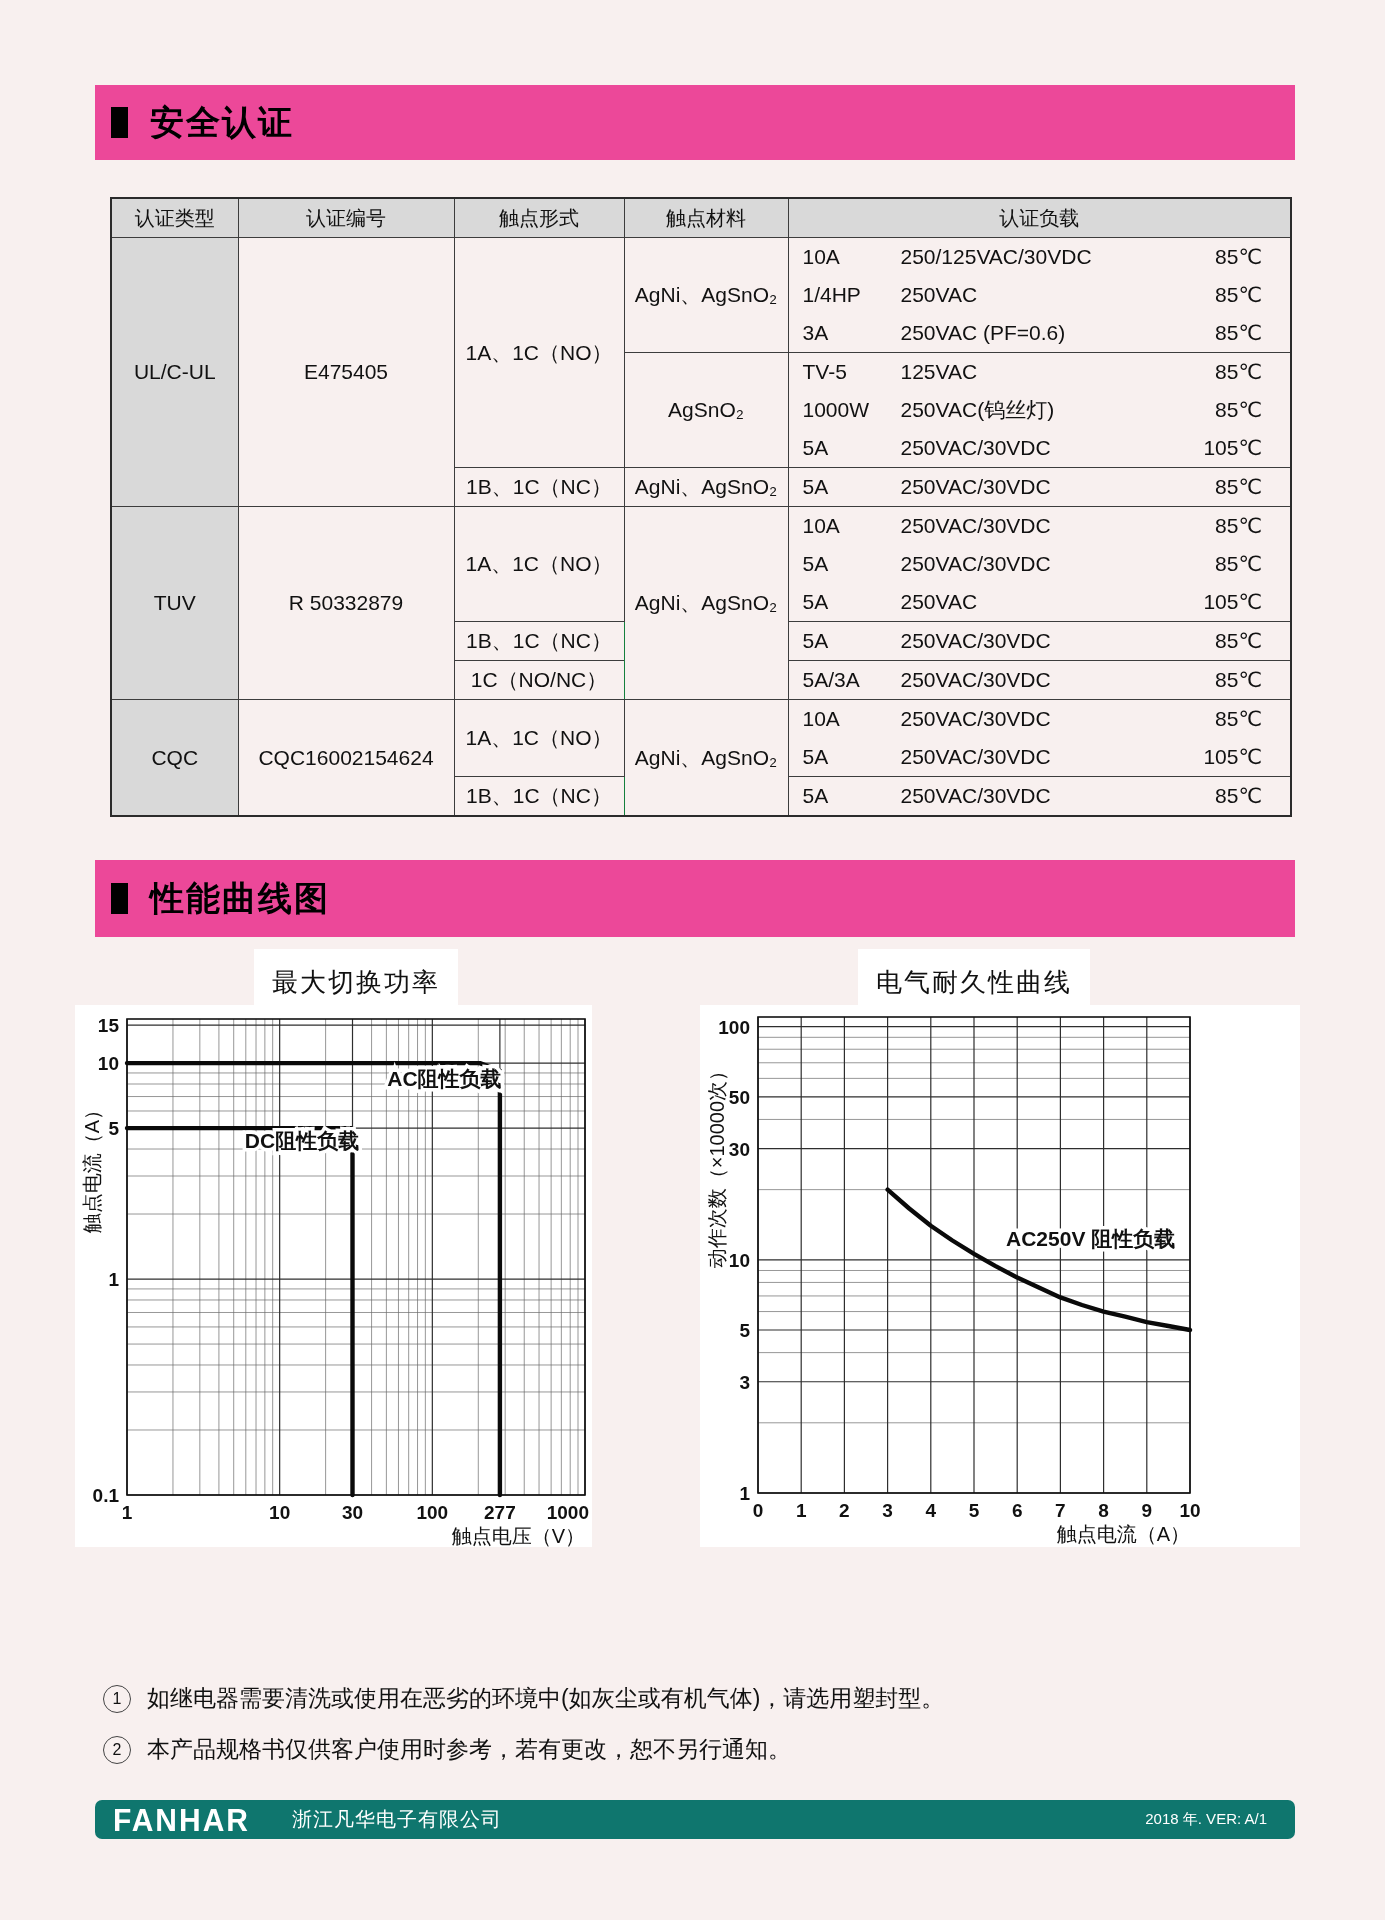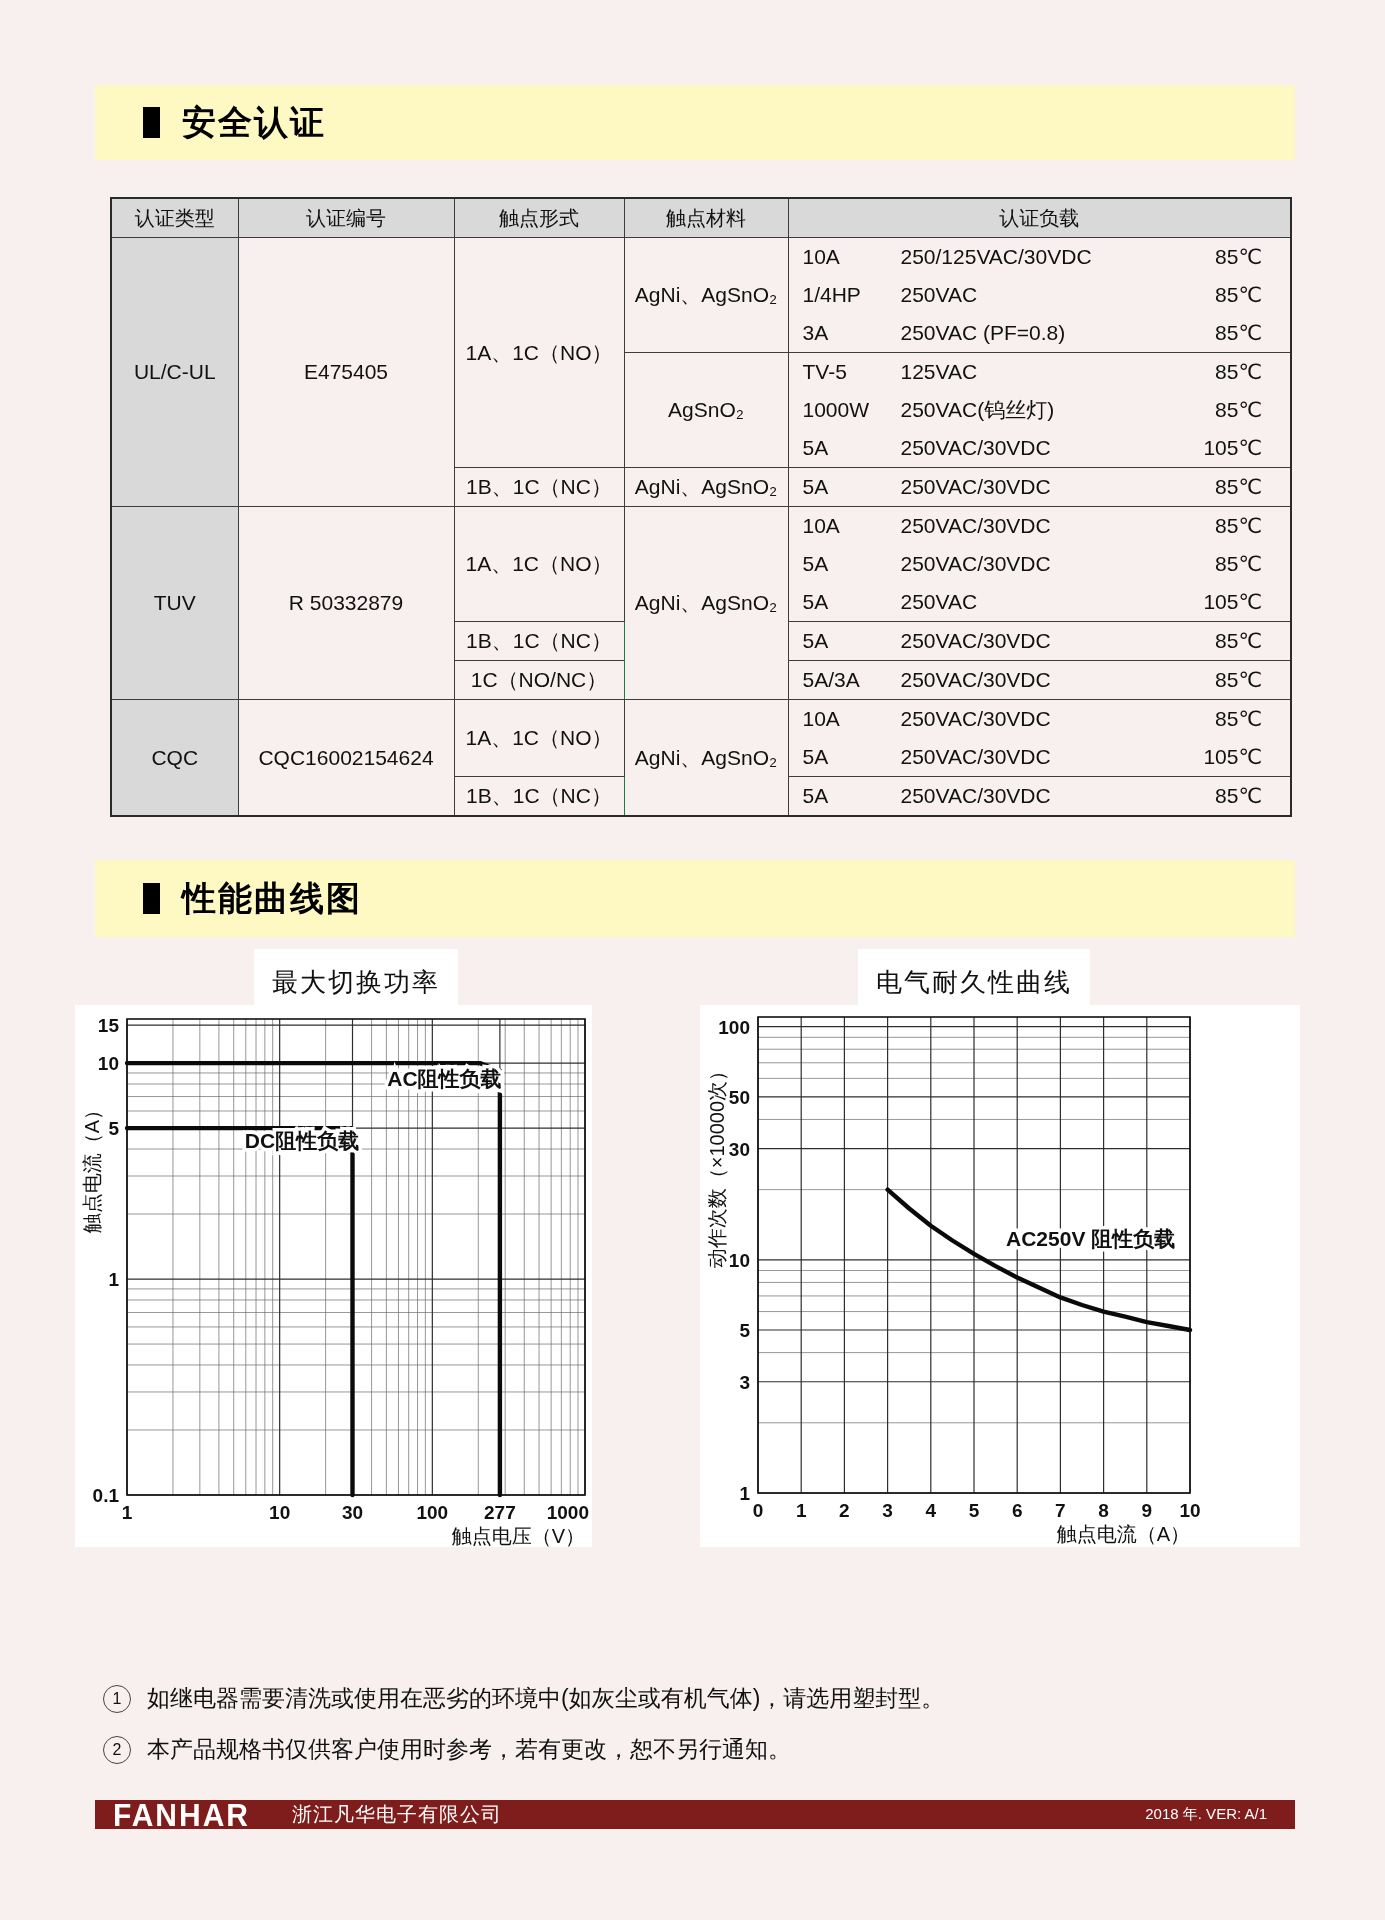--- a/index.html
+++ b/index.html
@@ -1,21 +1,21 @@
 <!DOCTYPE html>
 <html><head>
 <meta charset="utf-8">
 <style>
   html,body{margin:0;padding:0;background:#e9e2e1;}
   body{font-family:"Liberation Sans","DejaVu Sans",sans-serif;}
   .page{position:relative;width:1385px;height:1920px;margin:0 auto;background:#f8f0ef;overflow:hidden;}
 
   
-  .banner{position:absolute;left:95px;width:1200px;background:#fef9c3;display:flex;align-items:center;
-          padding-left:48px;box-sizing:border-box;color:#000;font-size:34px;font-weight:bold;letter-spacing:2px;}
+  .banner{position:absolute;left:95px;width:1200px;background:#ec4899;display:flex;align-items:center;
+          padding-left:16px;box-sizing:border-box;color:#000;font-size:34px;font-weight:bold;letter-spacing:2px;}
   .banner .sq{display:inline-block;width:17px;height:31px;background:#000;margin-right:22px;flex:0 0 auto;}
 
   
   table.cert{position:absolute;left:110px;top:197px;width:1180px;border-collapse:collapse;
              border:2px solid #2b2b2b;table-layout:fixed;font-size:21px;color:#111;}
   table.cert th{background:#d9d9d9;border:1px solid #3d3d3d;font-weight:normal;height:36px;font-size:20px;margin-top:16px;}
   table.cert td{border-left:1px solid #15803d;border-right:1px solid #3d3d3d;border-top:none;border-bottom:none;
                 height:38px;padding:0;vertical-align:middle;}
   table.cert td.bb{border-bottom:1px solid #3d3d3d;}
   table.cert td.cen{text-align:center;}
@@ -30,22 +30,22 @@
   .chart-title-row .chart-title{background:#ffffff;padding:16px 18px;font-size:26px;color:#111;letter-spacing:2px;}
   .chart-panel{position:absolute;background:#ffffff;}
   .chart-panel svg{display:block;}
 
   
   .note{position:absolute;left:103px;display:flex;align-items:center;font-size:23px;color:#111;}
   .note .circ{display:inline-flex;align-items:center;justify-content:center;width:26px;height:26px;border:1px solid #444;
               border-radius:50%;font-size:16px;margin-right:16px;flex:0 0 auto;}
 
   
-  .footer{position:absolute;left:95px;top:1800px;width:1200px;height:29px;background:#7f1d1d;display:flex;
-          align-items:center;color:#fff;}
+  .footer{position:absolute;left:95px;top:1800px;width:1200px;height:39px;background:#0f766e;display:flex;
+          align-items:center;color:#fff;border-radius:7px;}
   .footer .logo{font-size:30px;font-weight:800;letter-spacing:2px;margin-left:18px;transform:scaleY(1.05);}
   .footer .company{font-size:20px;margin-left:42px;letter-spacing:1px;}
   .footer .version{margin-left:auto;margin-right:28px;font-size:15px;}
 </style>
 </head>
 <body>
 
 <div class="page">
 
   <div class="banner" style="top:85px;height:75px;">
@@ -88,21 +88,21 @@
         <span class="cur">1/4HP</span>
         <span class="vol">250VAC</span>
         <span class="tmp">85℃</span>
             </div>
           </td>
     </tr>
     <tr>
       <td class="bb">
             <div class="loadrow">
         <span class="cur">3A</span>
-        <span class="vol">250VAC (PF=0.8)</span>
+        <span class="vol">250VAC (PF=0.6)</span>
         <span class="tmp">85℃</span>
             </div>
           </td>
     </tr>
     <tr>
       <td class="cen bb" rowspan="3">AgSnO₂</td>
       <td>
             <div class="loadrow">
         <span class="cur">TV-5</span>
         <span class="vol">125VAC</span>

